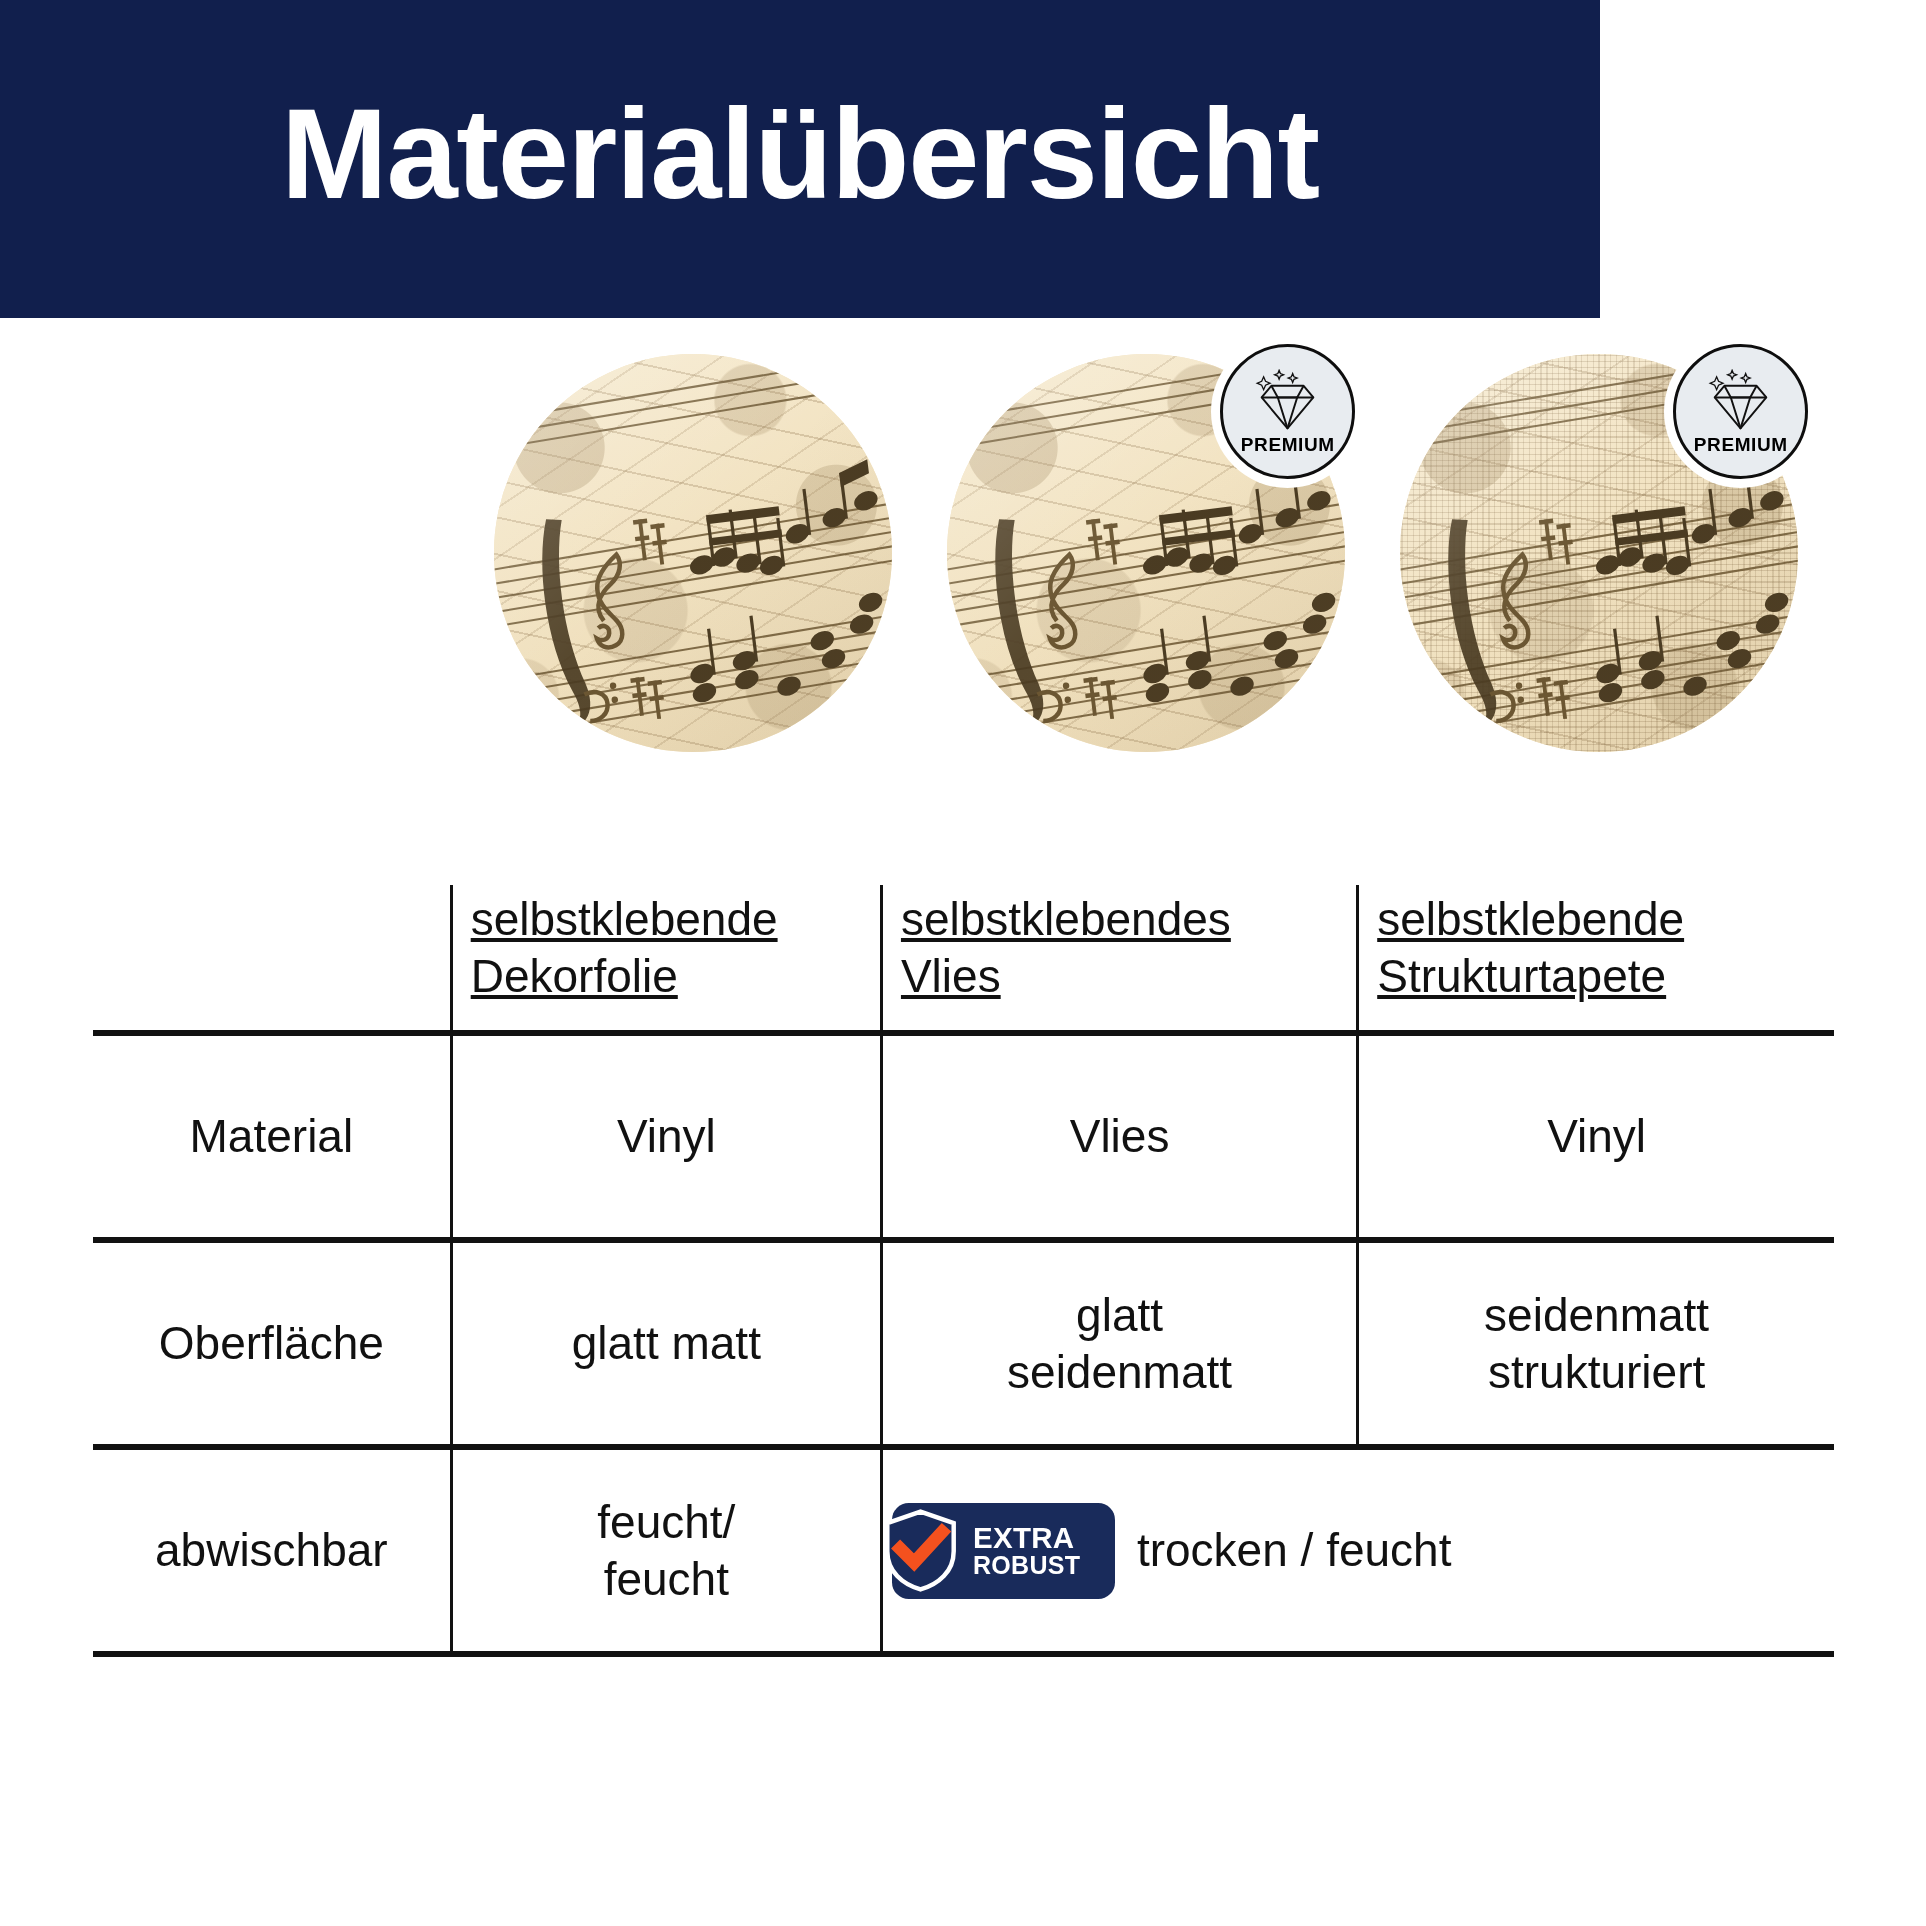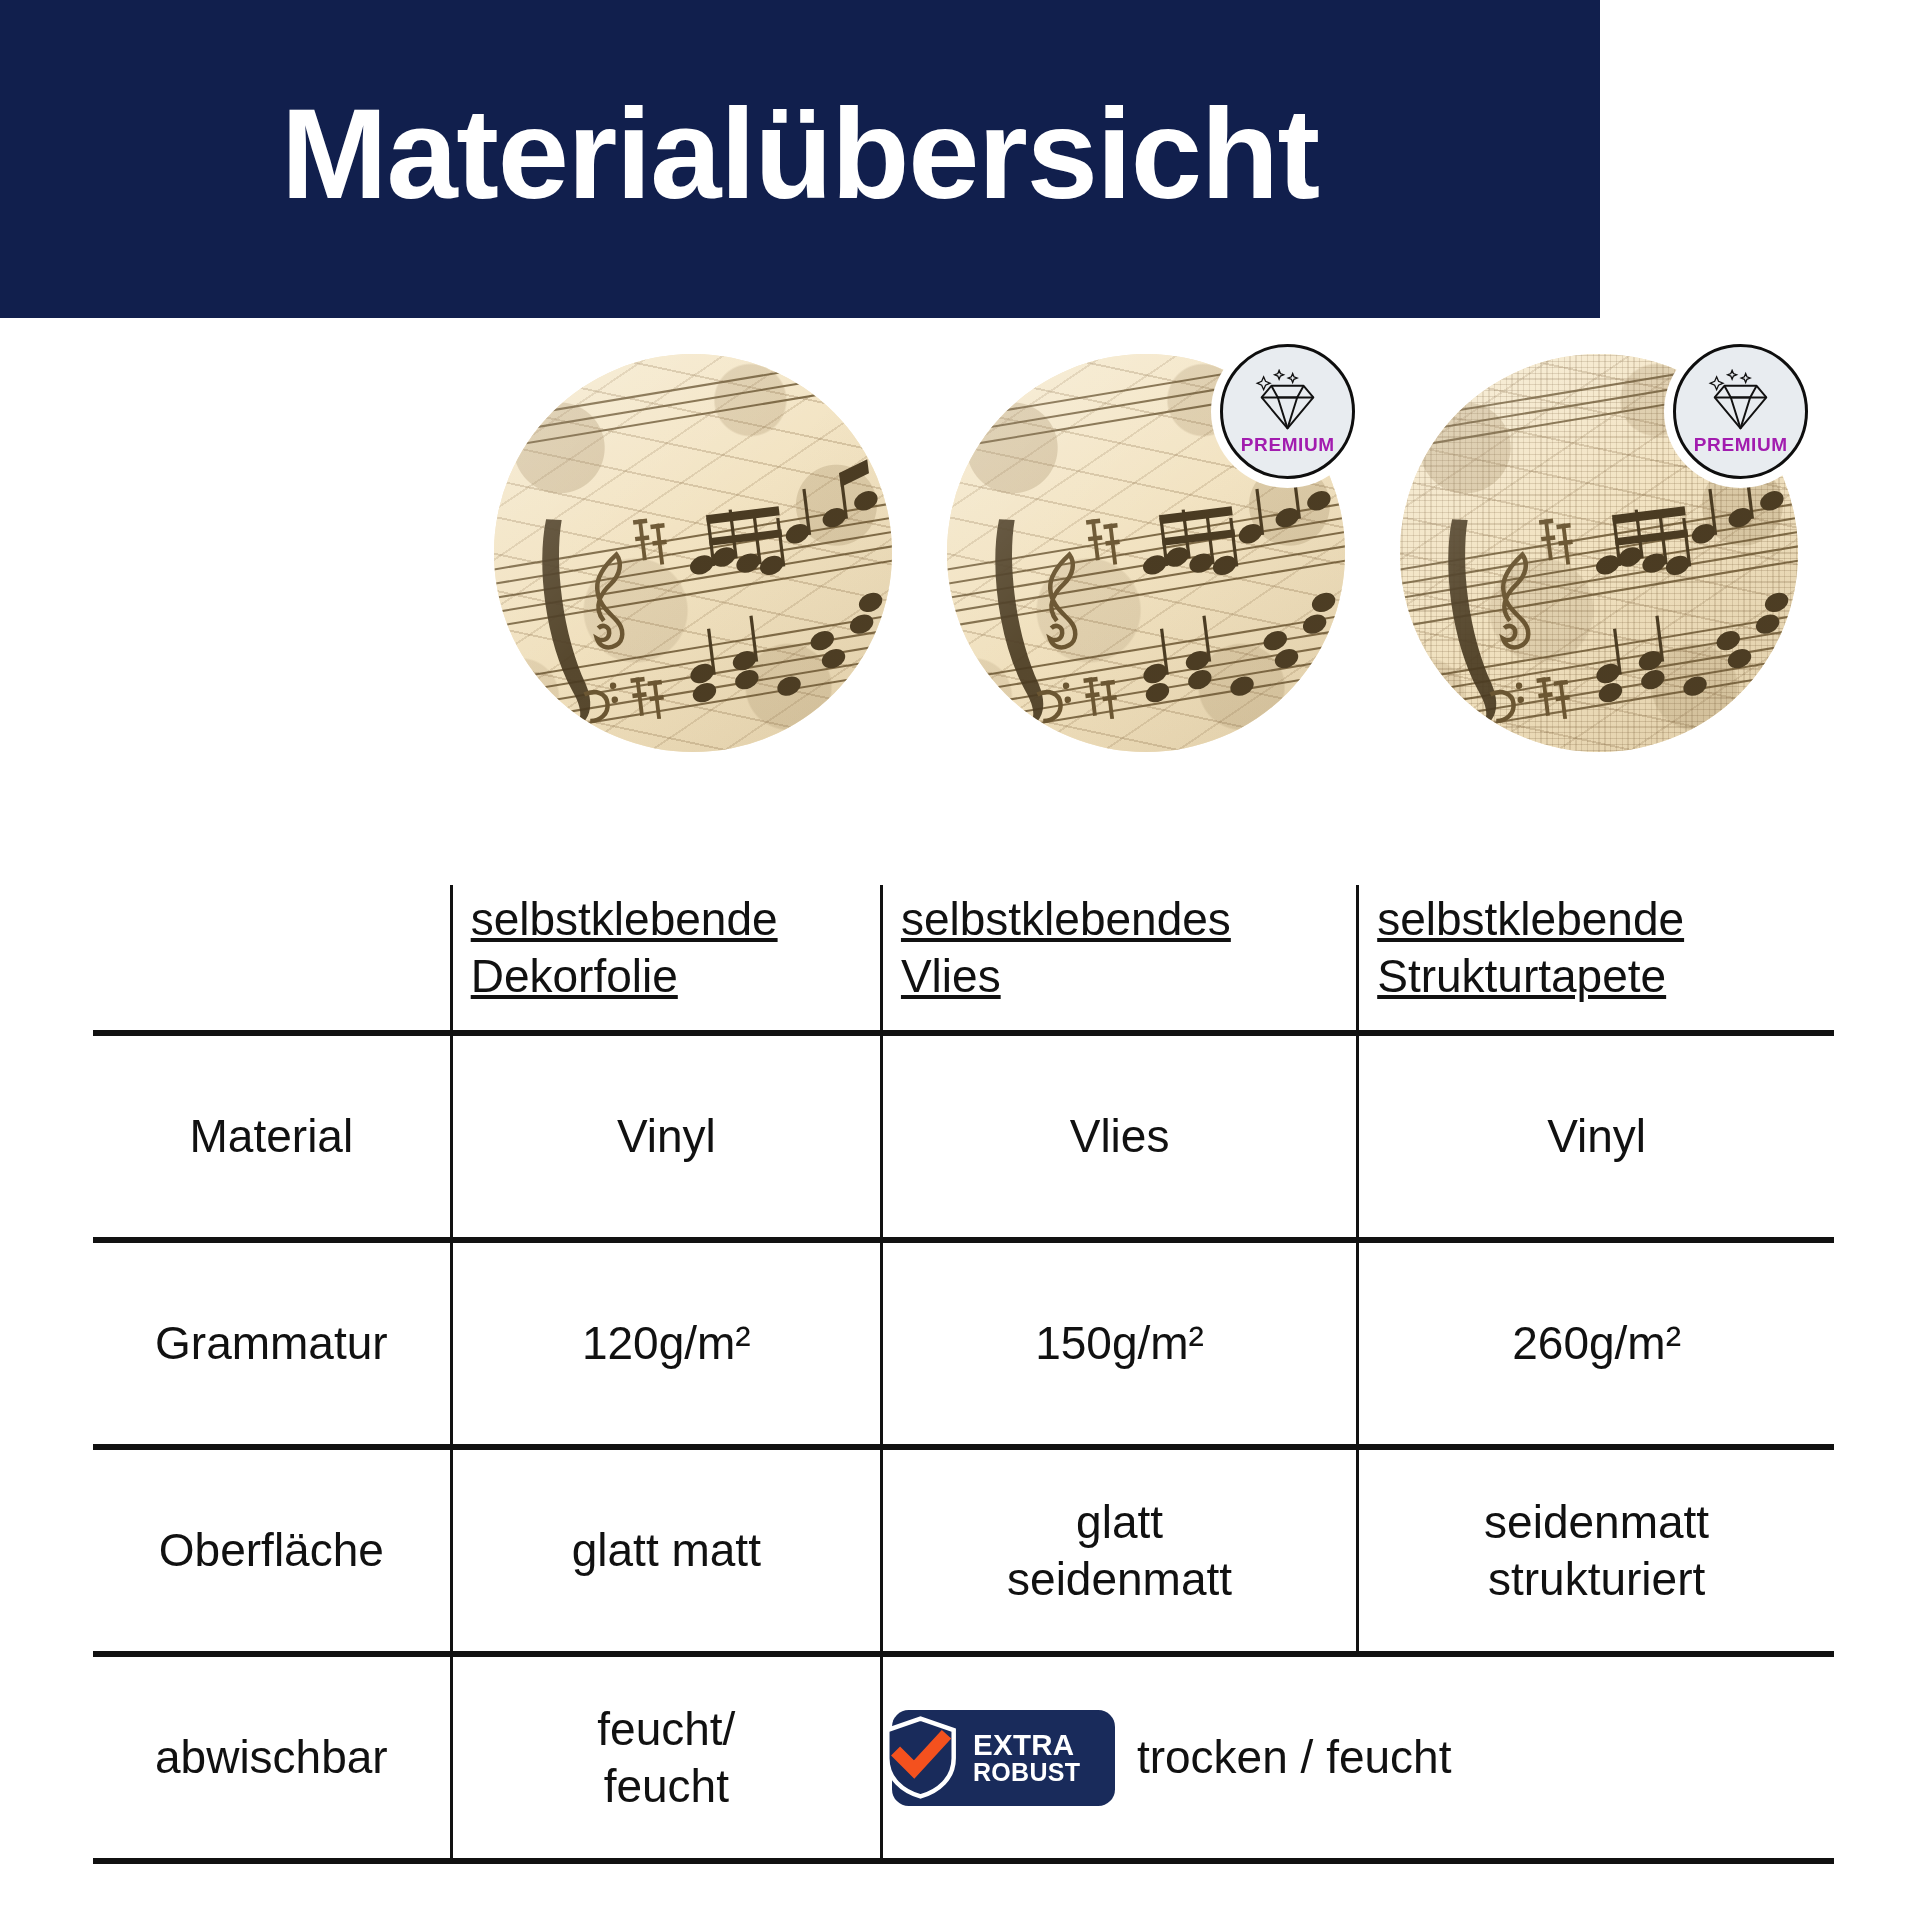--- a/index.html
+++ b/index.html
@@ -81,21 +81,21 @@
     position:absolute; right:-10.3px; top:-10.3px;
     width:135px; height:135px; border-radius:50%;
     background:#e8ecf0;
     border:3.2px solid #0e0e0e;
     box-shadow:0 0 0 9px #ffffff;
     display:flex; flex-direction:column; align-items:center; justify-content:center;
   }
   .premium-badge .diamond-wrap { width:71px; height:62px; margin-top:2.6px; }
   .premium-label {
     font-size:19px; font-weight:bold; letter-spacing:0.6px;
-    color:#a21caf; margin-top:3.9px;
+    color:#000000; margin-top:3.9px;
   }
 
   
   #spec-table {
     position:absolute; left:93px; top:885px; width:1741px;
   }
   table { border-collapse:collapse; width:1741px; table-layout:fixed; }
   col.c0 { width:358px; }
   col.c1 { width:430px; }
   col.c2 { width:476px; }
@@ -471,26 +471,20 @@
         </td>
       </tr>
 
       <tr class="body">
         <td class="rowlabel">Material</td>
         <td class="vrule">Vinyl</td>
         <td class="vrule">Vlies</td>
         <td class="vrule">Vinyl</td>
       </tr>
 
-      <tr class="body">
-        <td class="rowlabel">Grammatur</td>
-        <td class="vrule">120g/m²</td>
-        <td class="vrule">150g/m²</td>
-        <td class="vrule">260g/m²</td>
-      </tr>
 
       <tr class="body">
         <td class="rowlabel">Oberfläche</td>
         <td class="vrule">glatt matt</td>
         <td class="vrule" style="white-space:pre-line">glatt
 seidenmatt</td>
         <td class="vrule" style="white-space:pre-line">seidenmatt
 strukturiert</td>
       </tr>
 

